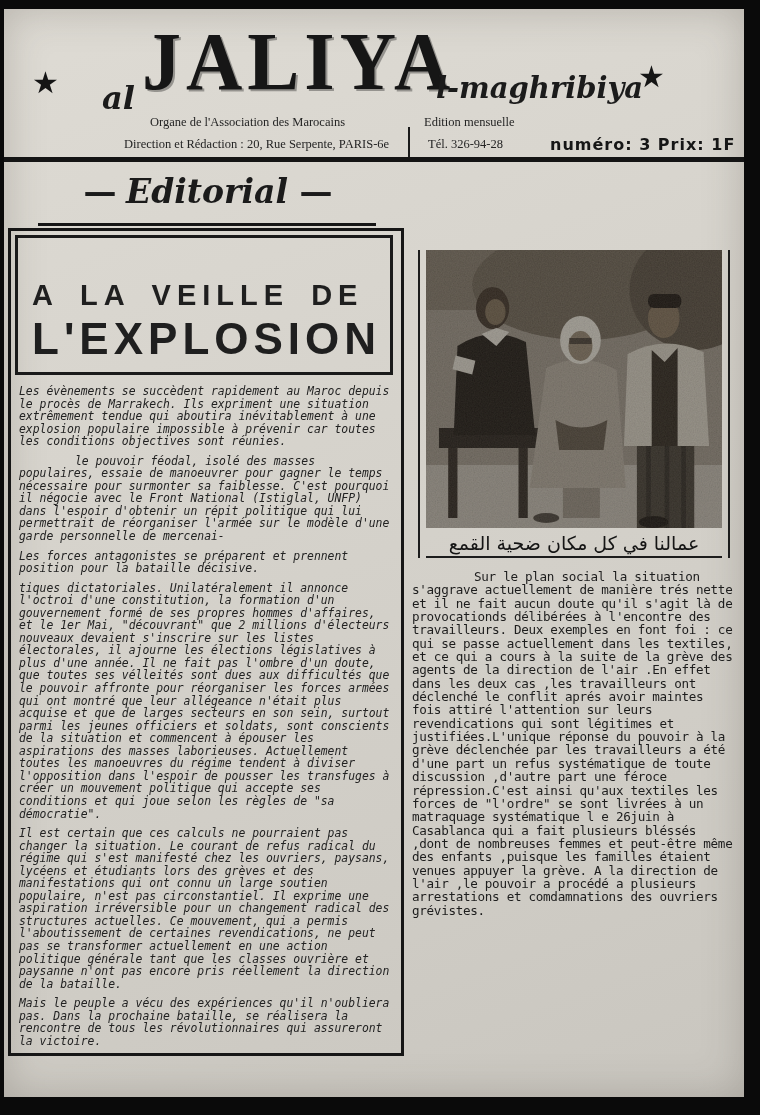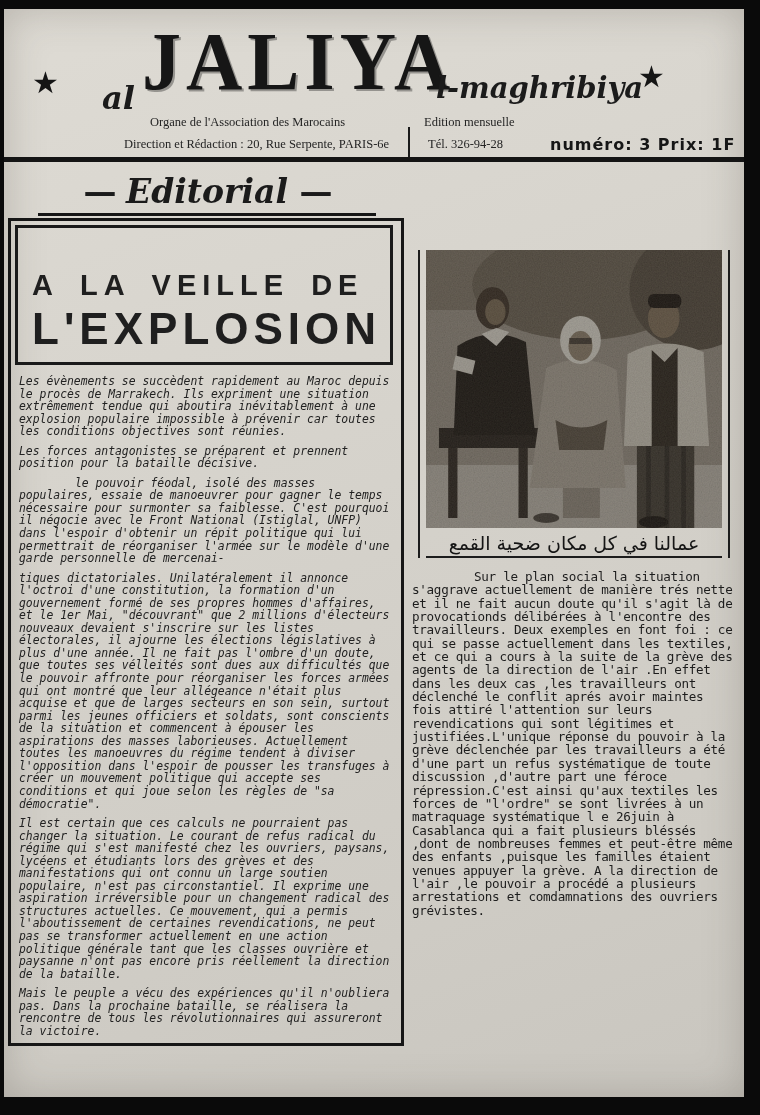--- a/index.html
+++ b/index.html
@@ -27,21 +27,21 @@
              letter-spacing:2px;color:#161616;}
   .hand-issue{position:absolute;left:546px;top:126px;font-size:16px;font-weight:bold;
               letter-spacing:1px;color:#161616;}
   .mast-tick{position:absolute;left:404px;top:118px;width:2px;height:30px;background:#1a1a1a;}
   
   .main{display:flex;align-items:flex-start;}
   .col-left{width:402px;box-sizing:border-box;padding:2px 0 0 4px;}
   .col-right{width:334px;box-sizing:border-box;padding:0 4px 0 6px;}
   .ed-script{position:relative;text-align:center;margin:8px 30px 2px 30px;
              font-family:"DejaVu Serif",serif;font-style:italic;font-weight:bold;
-             font-size:33px;border-bottom:3px solid #161616;padding-bottom:2px;}
+             font-size:33px;border-bottom:3px solid #161616;padding-bottom:12px;}
   .ed-script .dash{font-style:normal;font-weight:bold;letter-spacing:-2px;}
   .ed-box{border:3px solid #161616;margin-right:2px;padding:0 8px 6px 8px;}
   .headline-box{border:3px solid #1a1a1a;margin:4px 0 10px -4px;padding:6px 8px 8px 14px;
                 font-family:"Liberation Sans",sans-serif;color:#1f1f1f;}
   .hl1{font-size:29px;letter-spacing:6px;font-weight:700;word-spacing:8px;margin-top:35px;}
   .hl2{font-size:44px;letter-spacing:5px;font-weight:700;margin-top:2px;}
   .ed-par{font-family:"DejaVu Sans Mono",monospace;font-style:italic;font-size:11.4px;
           line-height:1.1;margin:0 0 7px 0;color:#222;}
   .ed-par.indent{text-indent:56px;}
   .ed-par.big{font-style:normal;font-size:14px;line-height:1.13;letter-spacing:.4px;color:#1a1a1a;}
@@ -82,22 +82,22 @@
           <span class="dash">—</span>
           <span>Editorial</span>
           <span class="dash">—</span>
         </div>
         <div class="ed-box">
           <div class="headline-box">
             <div class="hl1">A  LA  VEILLE  DE</div>
             <div class="hl2">L'EXPLOSION</div>
           </div>
           <p class="ed-par">Les évènements se succèdent rapidement au Maroc depuis le procès de Marrakech. Ils expriment une situation extrêmement tendue qui aboutira inévitablement à une explosion populaire impossible à prévenir car toutes les conditions objectives sont réunies.</p>
+          <p class="ed-par indent">le pouvoir féodal, isolé des masses populaires, essaie de manoeuvrer pour gagner le temps nécessaire pour surmonter sa faiblesse. C'est pourquoi il négocie avec le Front National (Istiglal, UNFP) dans l'espoir d'obtenir un répit politique qui lui  permettrait de réorganiser l'armée sur le modèle d'une garde personnelle de mercenai-</p>
           <p class="ed-par">Les forces antagonistes se préparent et prennent position pour la bataille décisive.</p>
-          <p class="ed-par indent">le pouvoir féodal, isolé des masses populaires, essaie de manoeuvrer pour gagner le temps nécessaire pour surmonter sa faiblesse. C'est pourquoi il négocie avec le Front National (Istiglal, UNFP) dans l'espoir d'obtenir un répit politique qui lui  permettrait de réorganiser l'armée sur le modèle d'une garde personnelle de mercenai-</p>
           <p class="ed-par">tiques dictatoriales. Unilatéralement il annonce l'octroi d'une constitution, la formation d'un gouvernement formé de ses propres hommes d'affaires, et le 1er Mai, "découvrant" que 2 millions d'électeurs nouveaux devaient s'inscrire sur les listes électorales, il ajourne les élections législatives à plus d'une année. Il ne fait pas l'ombre d'un doute, que toutes ses vélleités sont dues aux difficultés que le pouvoir affronte pour réorganiser les forces armées qui ont montré que leur allégeance n'était plus acquise et que de larges secteurs en son sein, surtout parmi les jeunes officiers et soldats, sont conscients de la situation et commencent à épouser les aspirations des masses laborieuses. Actuellement toutes les manoeuvres du régime tendent à diviser l'opposition dans l'espoir de pousser les transfuges à créer un mouvement politique qui accepte ses conditions et qui joue selon les règles de "sa démocratie".</p>
           <p class="ed-par">Il est certain que ces calculs ne pourraient pas changer la situation. Le courant de refus radical du régime qui s'est manifesté chez les ouvriers, paysans, lycéens et étudiants lors des grèves et des manifestations qui ont connu un large soutien populaire, n'est pas circonstantiel. Il exprime une aspiration irréversible pour un changement radical des structures actuelles. Ce mouvement, qui a permis l'aboutissement de certaines revendications, ne peut pas se transformer actuellement en une action politique générale tant que les classes ouvrière et paysanne n'ont pas encore pris réellement la direction de la bataille.</p>
           <p class="ed-par" style="margin-bottom:0">Mais le peuple a vécu des expériences qu'il n'oubliera pas. Dans la prochaine bataille, se réalisera la rencontre de tous les révolutionnaires qui assureront la victoire.</p>
         </div>
       </div>
 
       <div class="col-right">
         <div class="photo-wrap">
           <svg class="photo" viewBox="0 0 320 278" preserveAspectRatio="none" xmlns="http://www.w3.org/2000/svg">
             <defs>

